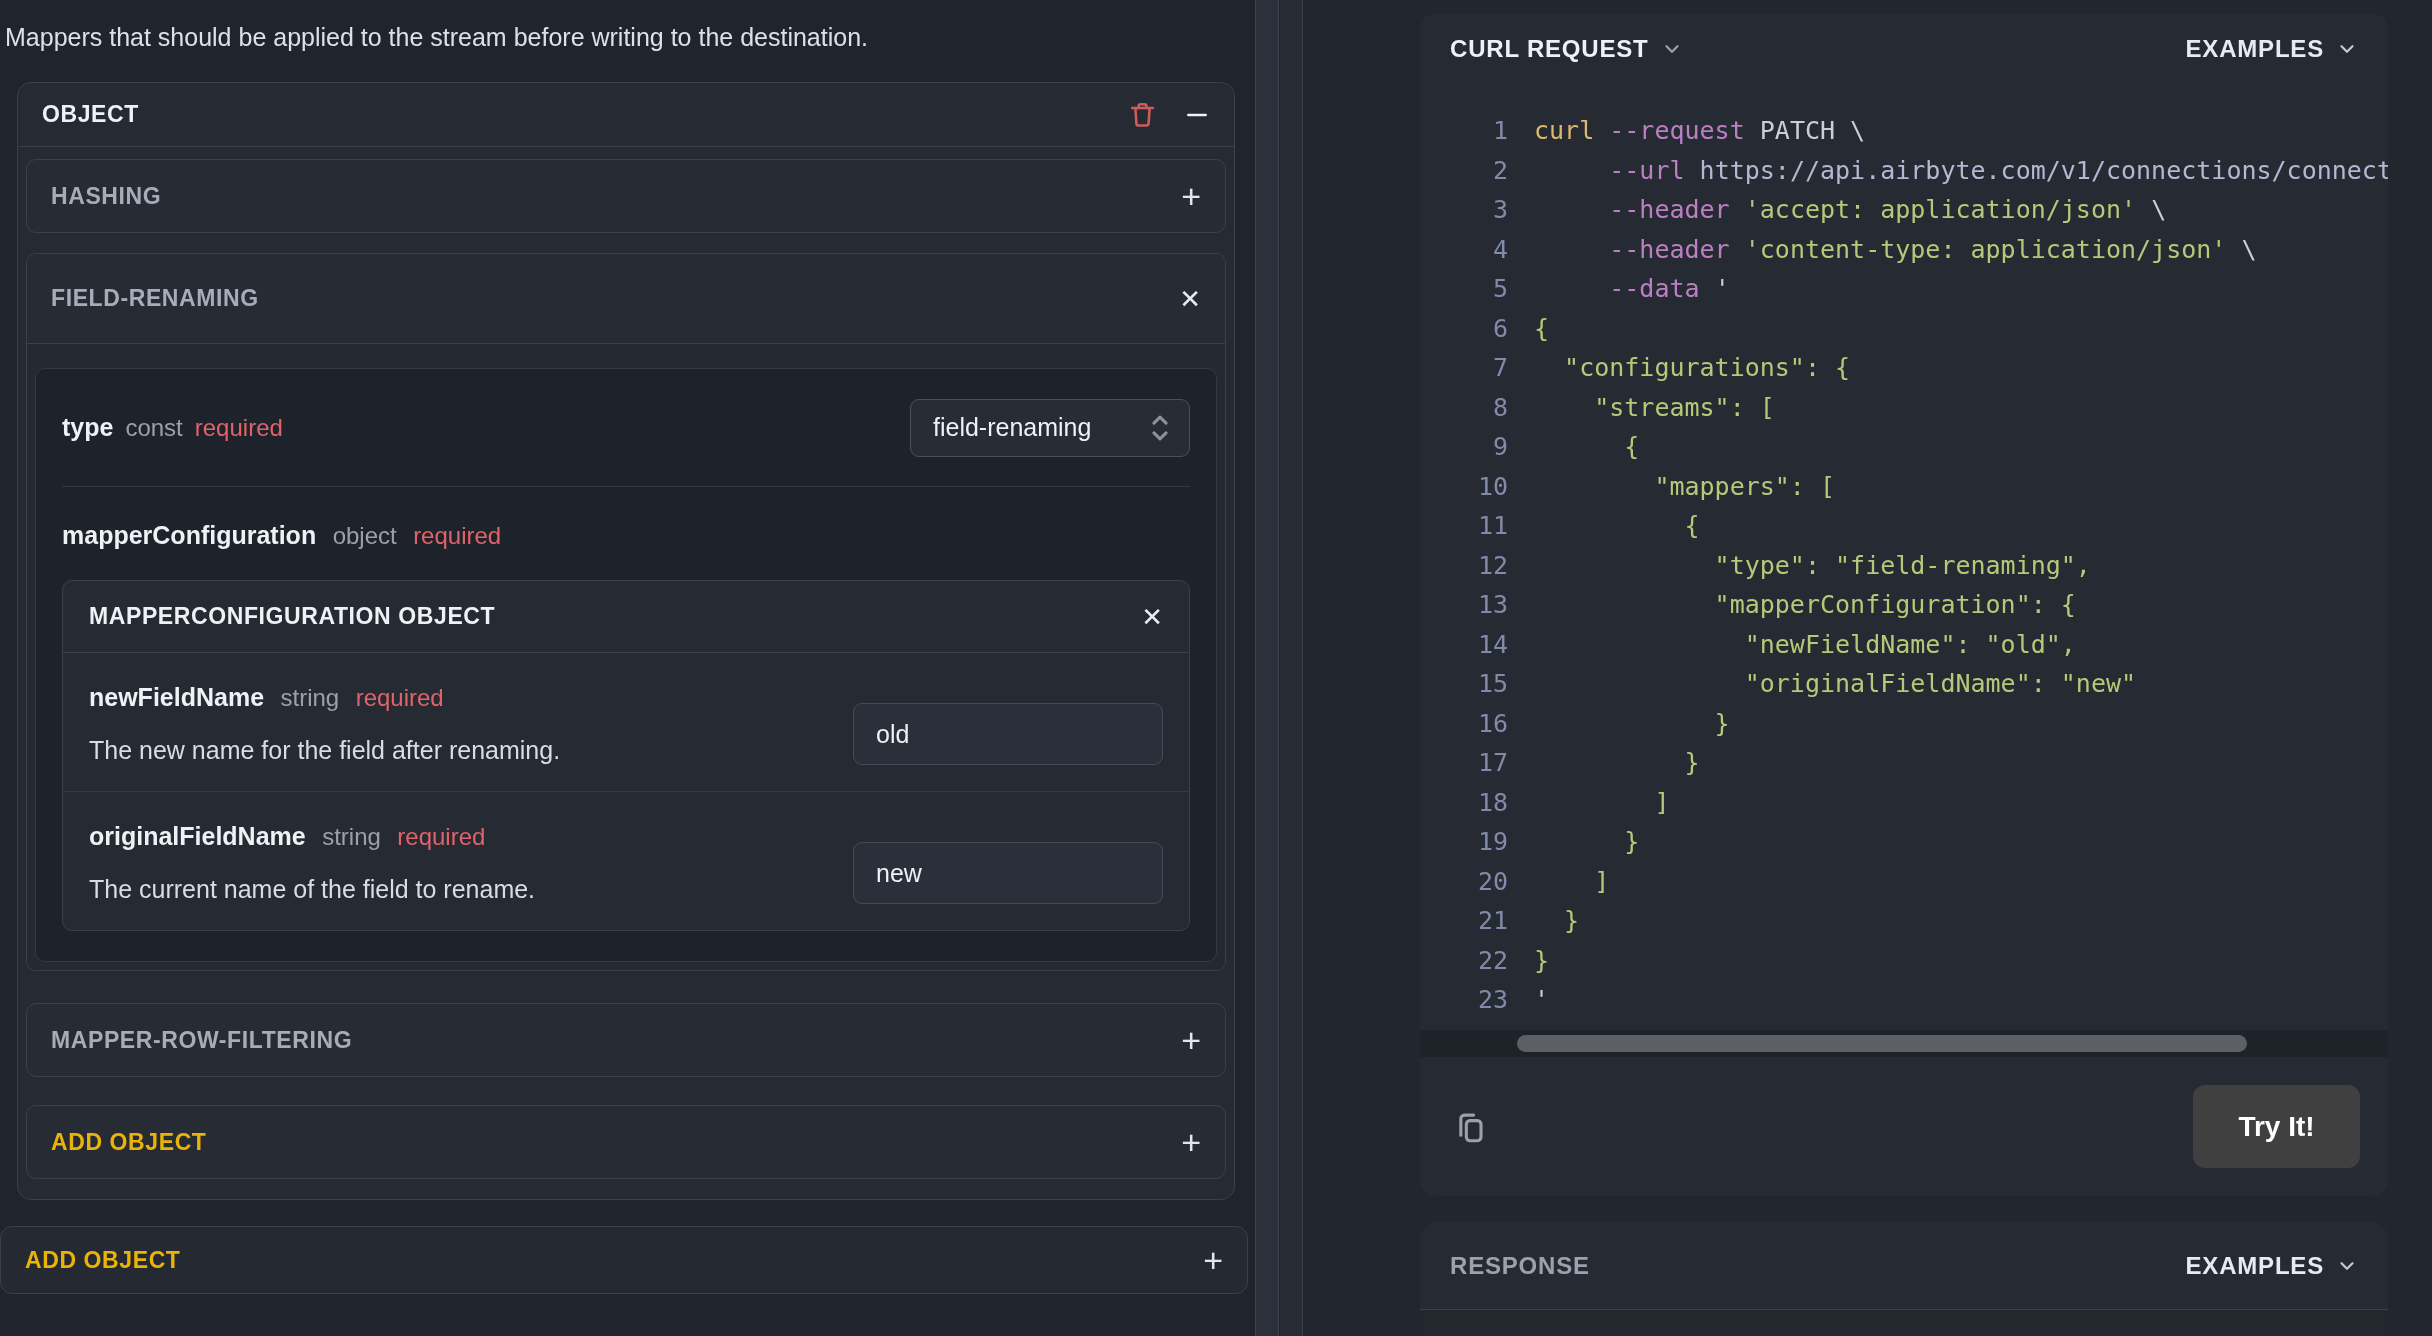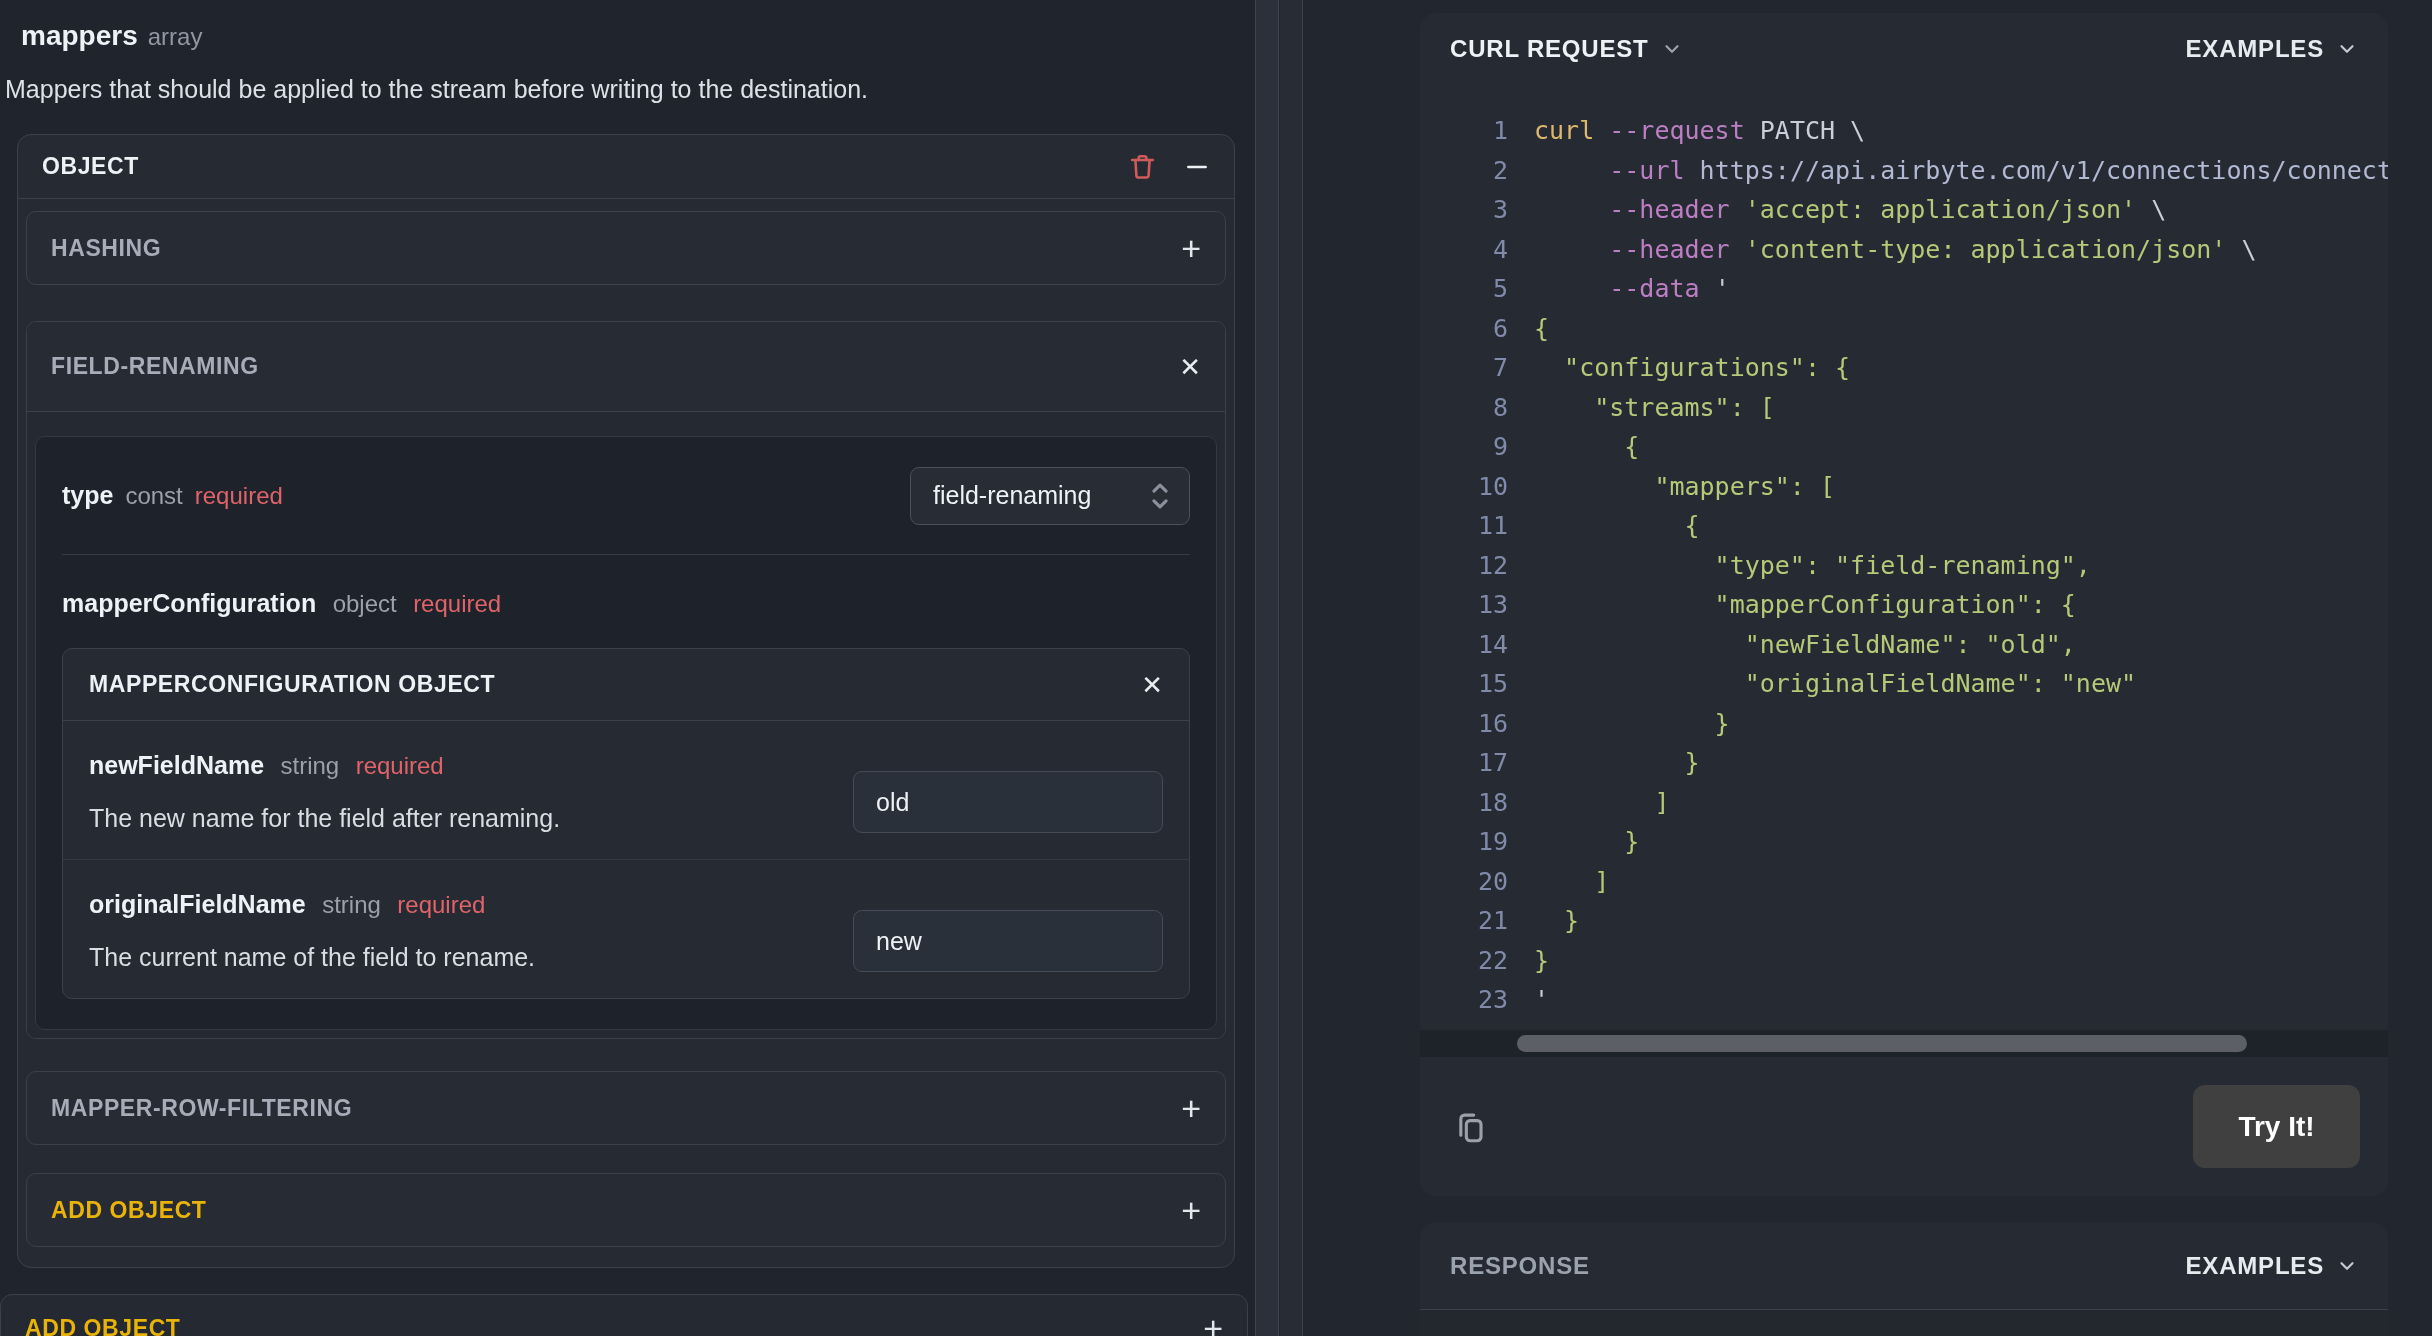--- a/index.html
+++ b/index.html
@@ -33,21 +33,21 @@
 
   .section-box {
     height:74px; display:flex; align-items:center; padding:0 24px;
     background:#272c34; border:1px solid #3a414b; border-radius:10px;
   }
   .section-label { font-size:23px; font-weight:bold; letter-spacing:.6px; color:#a6adb8; }
   .section-label.bright { color:#eab308; }
   .plus-glyph { font-size:34px; font-weight:300; color:#e3e7ed; line-height:1; }
   .x-glyph { font-size:26px; font-weight:300; color:#e9edf2; line-height:1; }
 
-  .group-box { margin-top:36px; border:1px solid #3a414b; border-radius:10px; overflow:hidden; }
+  .group-box { margin-top:20px; border:1px solid #3a414b; border-radius:10px; overflow:hidden; }
   .group-header {
     height:90px; display:flex; align-items:center; padding:0 24px;
     background:#272c34; border-bottom:1px solid #3a414b;
   }
   .group-content { background:#242932; padding:24px 8px 8px 8px; }
 
   .dark-box { background:#1e232b; border:1px solid #333a43; border-radius:10px; padding:0 26px 30px 26px; }
   .type-row { height:118px; display:flex; align-items:center; border-bottom:1px solid #343b45; }
   .prop-label { font-size:25px; font-weight:bold; color:#eef1f5; }
   .kind-tag { font-size:24px; color:#99a1ab; margin-left:12px; }
@@ -129,23 +129,20 @@
     background:#262b33; border-radius:16px 16px 0 0; overflow:hidden;
   }
   .response-header { height:88px; display:flex; align-items:center; padding:0 30px; border-bottom:1px solid #3a414b; }
   .response-body { height:100%; background:#23282f; }
 </style>
 </head>
 <body>
 
 <div id="left-col">
 
-  <div class="field-heading">
-    <span>mappers</span><span class="type-tag">array</span>
-  </div>
   <div class="field-desc">Mappers that should be applied to the stream before writing to the destination.</div>
 
   <div class="outer-panel">
     <div class="panel-header">
       <span class="panel-title">OBJECT</span>
       <span class="spacer"></span>
       <button class="icon-btn" style="margin-right:26px;">
         <svg width="31" height="31" viewBox="0 0 24 24" fill="none" stroke="#d15b5b" stroke-width="2" stroke-linecap="round" stroke-linejoin="round">
             <path d="M4 7h16"></path>
             <path d="M9 7V5.5A1.5 1.5 0 0 1 10.5 4h3A1.5 1.5 0 0 1 15 5.5V7"></path>

